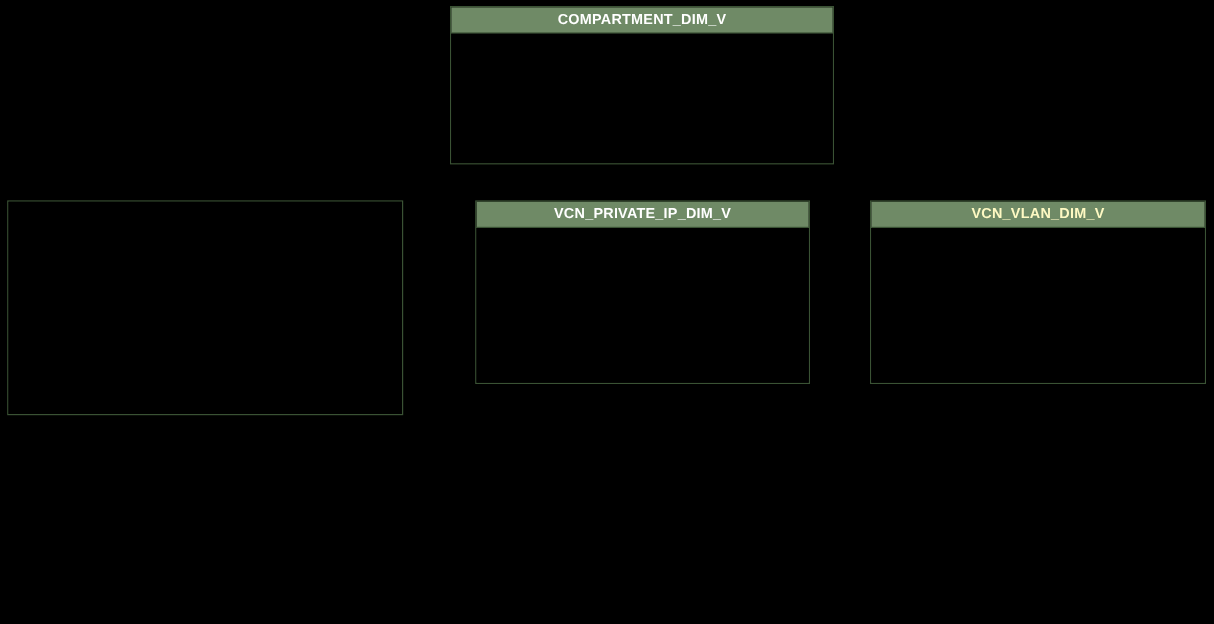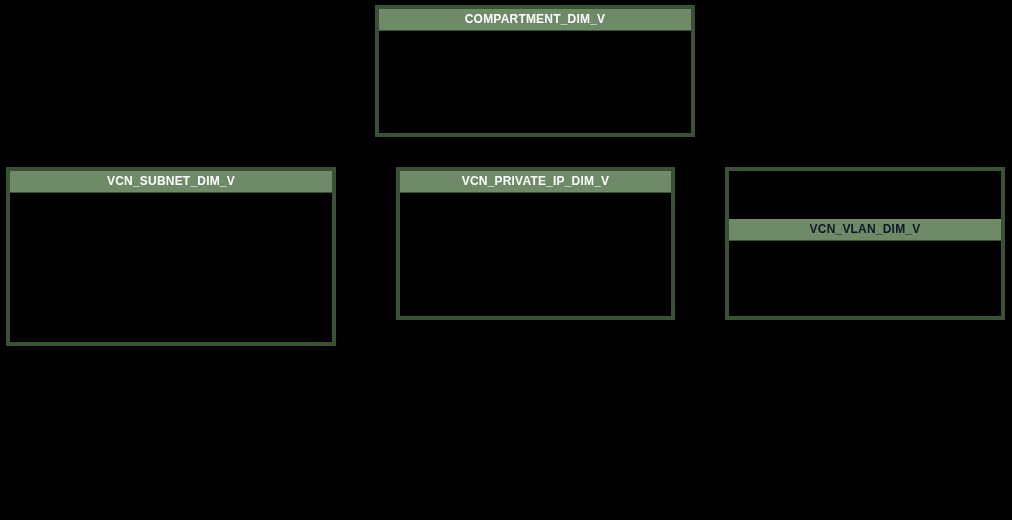--- a/index.html
+++ b/index.html
@@ -19,21 +19,21 @@
     left: 0;
     top: 0;
     width: 1012px;
     height: 520px;
     background: #000000;
   }
   .entity-box {
     position: absolute;
     box-sizing: border-box;
     background: #000000;
-    border: 4px solid #0c4a6e;
+    border: 1px solid #0c4a6e;
     display: flex;
     flex-direction: column;
     overflow: hidden;
   }
   .entity-header {
     box-sizing: border-box;
     background: #6f8a66;
     color: #ffffff;
     font-size: 12px;
     font-weight: bold;
@@ -57,28 +57,27 @@
 <body style="background: rgb(0, 0, 0);">
 
 <div id="diagram-canvas" style="background: rgb(0, 0, 0);">
 
   <div class="entity-box" style="left: 375px; top: 5px; width: 320px; height: 132px; border-color: rgb(58, 82, 52);">
     <div class="entity-header" style="background: rgb(111, 138, 102); color: rgb(255, 255, 255); border-bottom-color: rgb(58, 82, 52);">COMPARTMENT_DIM_V</div>
     <div class="entity-body"></div>
   </div>
 
   <div class="entity-box" style="left: 6px; top: 167px; width: 330px; height: 179px; border-color: rgb(58, 82, 52);">
-    <div class="entity-header" style="background: rgb(111, 138, 102); color: rgb(255, 255, 255); border-bottom-color: rgb(58, 82, 52);">VCN_SUBNET_DIM_V</div>
     <div class="entity-body"></div>
   </div>
 
   <div class="entity-box" style="left: 396px; top: 167px; width: 279px; height: 153px; border-color: rgb(58, 82, 52);">
     <div class="entity-header" style="background: rgb(111, 138, 102); color: rgb(255, 255, 255); border-bottom-color: rgb(58, 82, 52);">VCN_PRIVATE_IP_DIM_V</div>
     <div class="entity-body"></div>
   </div>
 
   <div class="entity-box" style="left: 725px; top: 167px; width: 280px; height: 153px; border-color: rgb(58, 82, 52);">
-    <div class="entity-header" style="background: rgb(111, 138, 102); color: #0f172a; border-bottom-color: rgb(58, 82, 52); margin-top: 48px;">VCN_VLAN_DIM_V</div>
+    <div class="entity-header" style="background: rgb(111, 138, 102); color: #fef9c3; border-bottom-color: rgb(58, 82, 52);">VCN_VLAN_DIM_V</div>
     <div class="entity-body"></div>
   </div>
 
 
 </div>
 
 </body></html>

